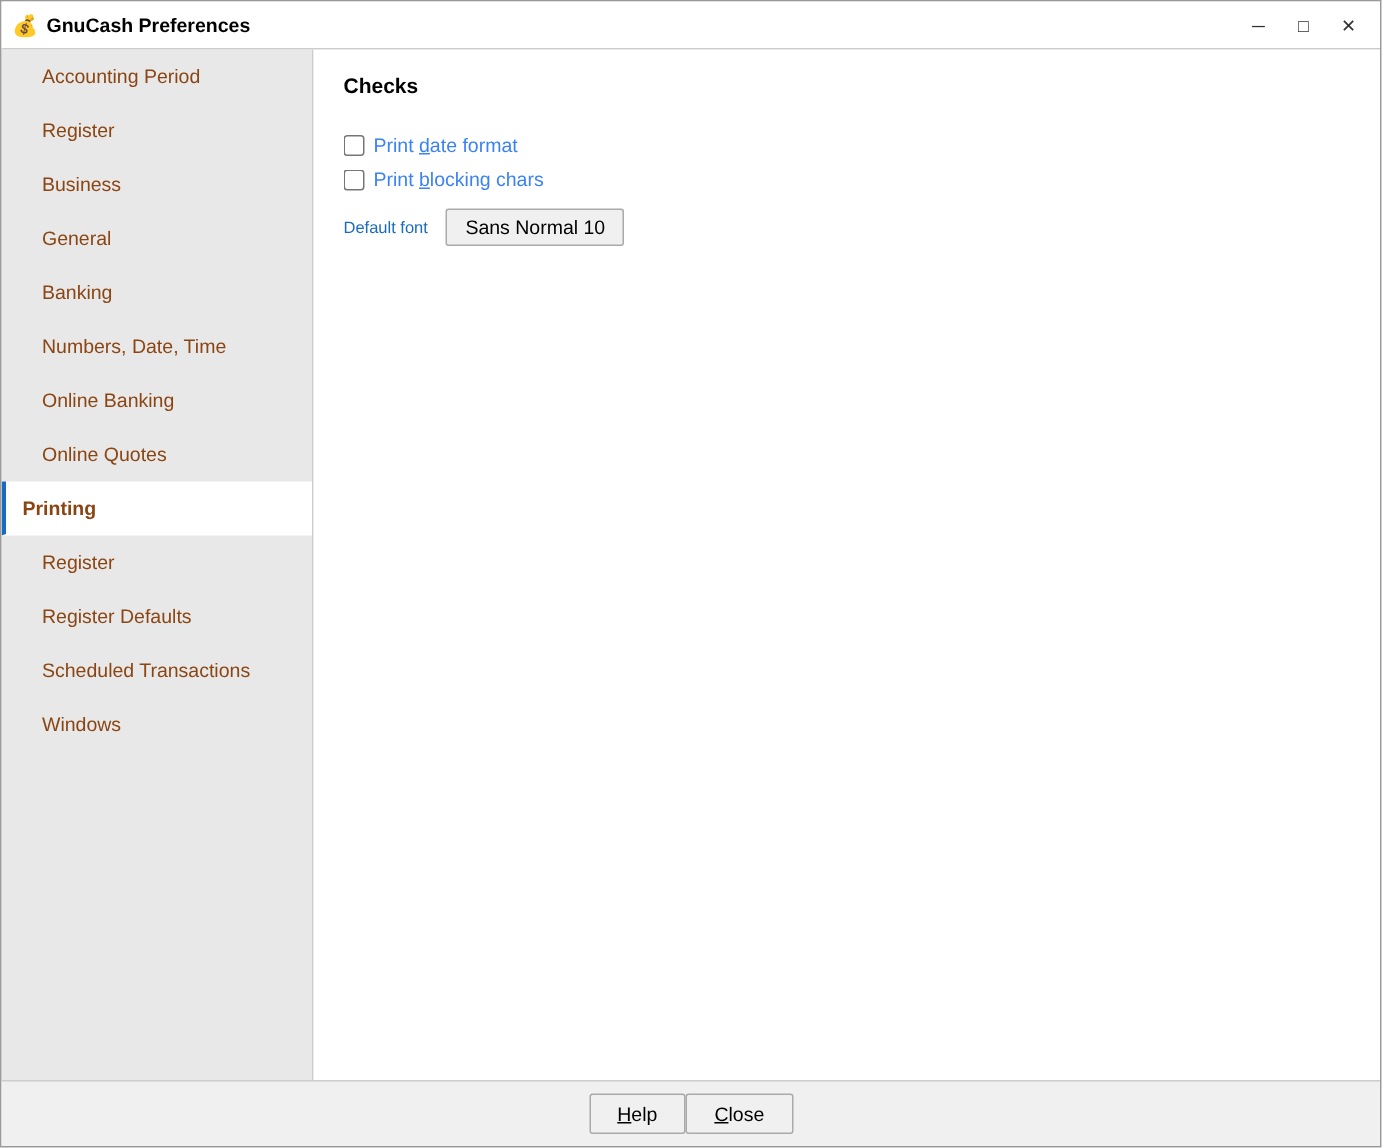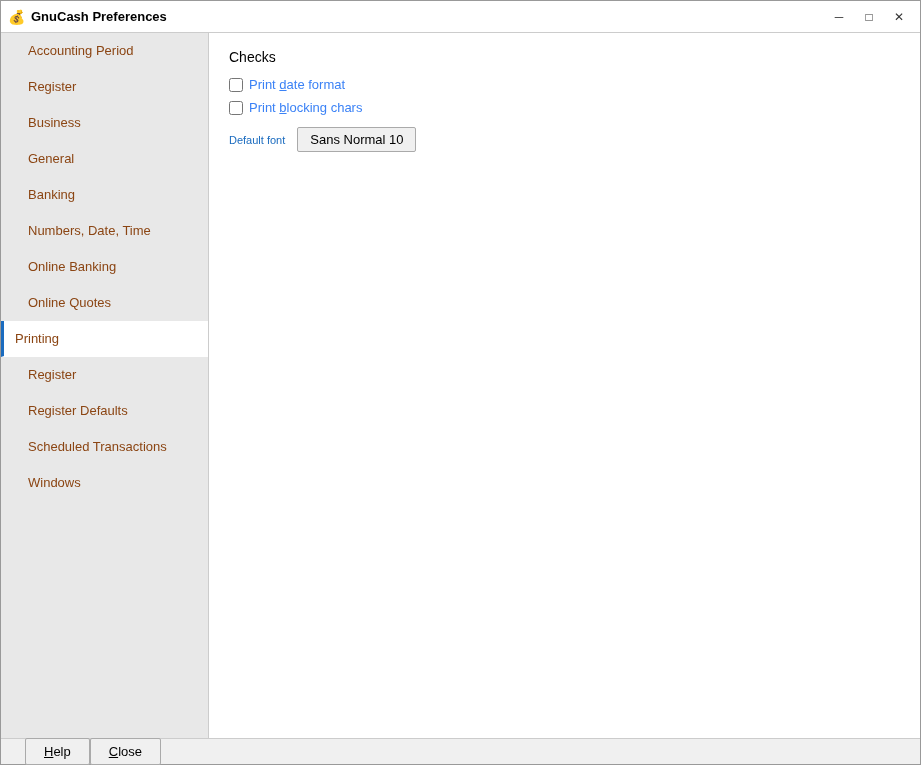--- a/index.html
+++ b/index.html
@@ -78,31 +78,32 @@
       cursor: pointer;
       color: #8b4513;
       font-size: 13px;
       border-bottom: 1px solid transparent;
     }
     .sidebar-item.active {
       background: #ffffff;
       border-left: 3px solid #1a6bbf;
       padding-left: 11px;
       color: #8b4513;
+      font-weight: bold;
     }
     .main-panel {
       flex: 1;
       background: #ffffff;
       padding: 16px 20px;
     }
     .section-title {
       font-size: 14px;
-      font-weight: normal;
+      font-weight: bold;
       color: #000;
-      margin-bottom: 12px;
+      margin-bottom: 24px;
     }
     .checkbox-row {
       display: flex;
       align-items: center;
       margin-bottom: 8px;
       gap: 6px;
     }
     .checkbox-row input[type="checkbox"] {
       width: 14px;
       height: 14px;
@@ -128,26 +129,26 @@
     .font-button {
       background: #f0f0f0;
       border: 1px solid #aaa;
       padding: 4px 12px;
       font-size: 13px;
       cursor: pointer;
       color: #000;
       border-radius: 2px;
     }
     .bottom-bar {
-      height: 26px;
+      height: 44px;
       background: #f0f0f0;
       border-top: 1px solid #ccc;
       display: flex;
       align-items: center;
-      justify-content: flex-start;
+      justify-content: center;
       padding: 0 24px;
     }
     .bottom-btn {
       padding: 5px 18px;
       font-size: 13px;
       background: #f0f0f0;
       border: 1px solid #aaa;
       cursor: pointer;
       border-radius: 2px;
     }

